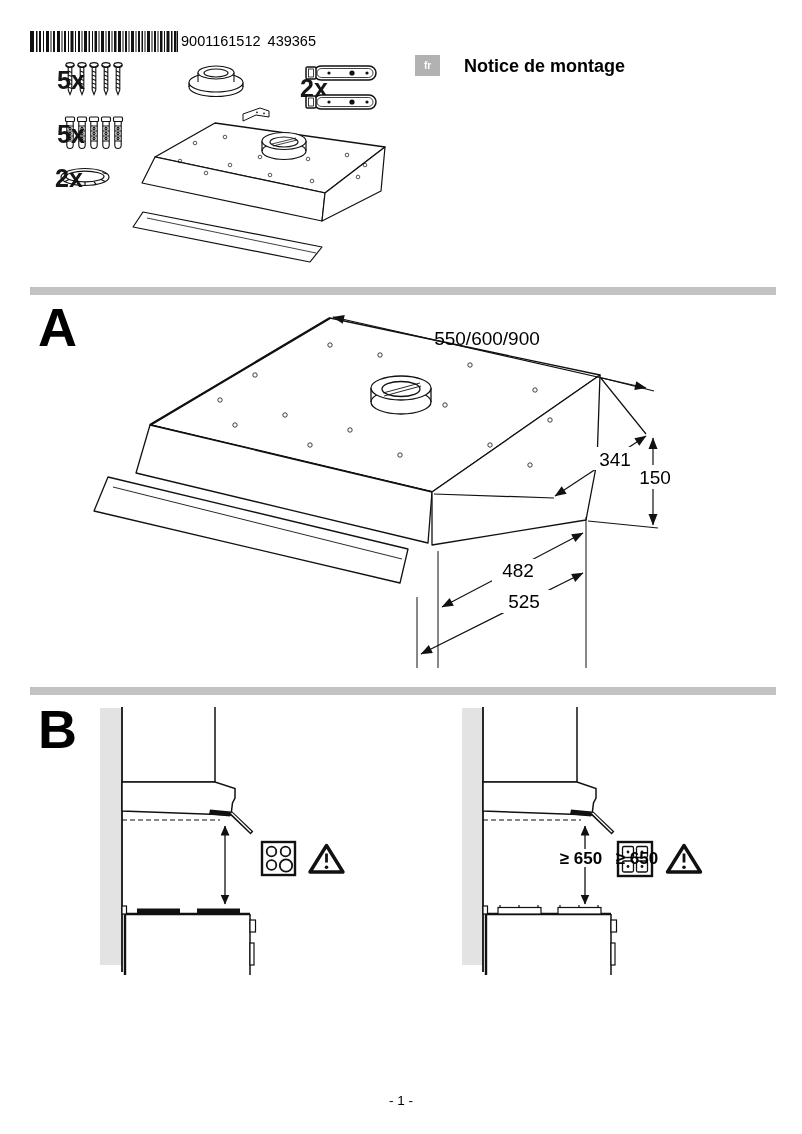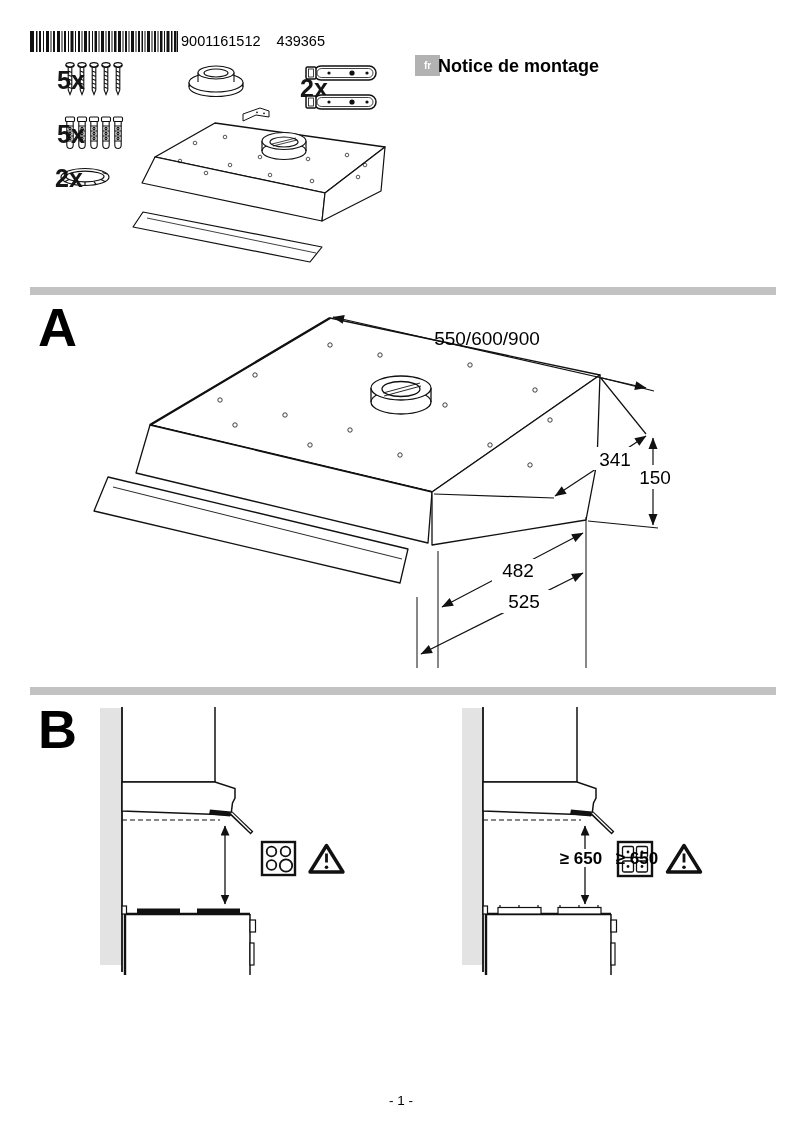--- a/index.html
+++ b/index.html
@@ -8,21 +8,21 @@
     --badge-bg:#b2b2b2;
     --ink:#161616;
   }
   *{margin:0;padding:0;box-sizing:border-box;}
   body{background:#888;font-family:"Liberation Sans","DejaVu Sans",sans-serif;}
   #page{position:relative;width:802px;height:1134px;background:#ffffff;margin:0 auto;overflow:hidden;color:var(--ink);}
   .abs{position:absolute;}
   .qty{font-size:25px;font-weight:bold;color:var(--ink);margin-left:20px;}
   .seclabel{font-size:54px;font-weight:bold;line-height:1;color:#000;}
   .bar{background:var(--separator-bar);height:8px;}
-  .codes{font-size:14.5px;display:flex;gap:16px;color:#000;}
+  .codes{font-size:14.5px;display:flex;gap:7px;color:#000;}
   .badge{background:var(--badge-bg);color:#fff;font-size:10px;font-weight:bold;text-align:center;line-height:21px;}
   .doctitle{font-size:18px;font-weight:bold;color:#000;}
   .footer{width:802px;text-align:center;font-size:13.5px;color:#000;}
   svg{display:block;overflow:visible;}
   svg text{font-family:"Liberation Sans","DejaVu Sans",sans-serif;fill:#000;}
   .dimtxt{font-size:19px;}
   .cltxt{font-size:17px;font-weight:bold;}
 </style>
 </head>
 <body>
@@ -189,21 +189,21 @@
         <circle cx="23" cy="7" r="1.6" fill="#111" stroke="none"></circle>
         <circle cx="46" cy="7" r="2.6" fill="#111" stroke="none"></circle>
         <circle cx="61" cy="7" r="1.6" fill="#111" stroke="none"></circle>
       </g>
     </defs>
     <use href="#bk" x="2" y="4"></use>
     <use href="#bk" x="2" y="33"></use>
   </svg>
 
   <div class="abs badge" style="left:415px;top:55px;width:25px;height:21px;">fr</div>
-  <div class="abs doctitle" style="left:438px;top:56px;">Notice de montage</div>
+  <div class="abs doctitle" style="left:464px;top:56px;">Notice de montage</div>
 
   <div class="abs bar" style="left:30px;top:287px;width:746px;"></div>
 
   <div class="abs seclabel" style="left:38px;top:300px;">A</div>
 
   <svg class="abs" style="left:80px;top:305px;" width="700" height="380" viewBox="0 0 700 380">
     <defs>
       <marker id="ar" markerWidth="13" markerHeight="10" refX="11.5" refY="5" orient="auto-start-reverse" markerUnits="userSpaceOnUse">
         <path d="M0.5,0.5 L12,5 L0.5,9.5 Z" fill="#111"></path>
       </marker>

